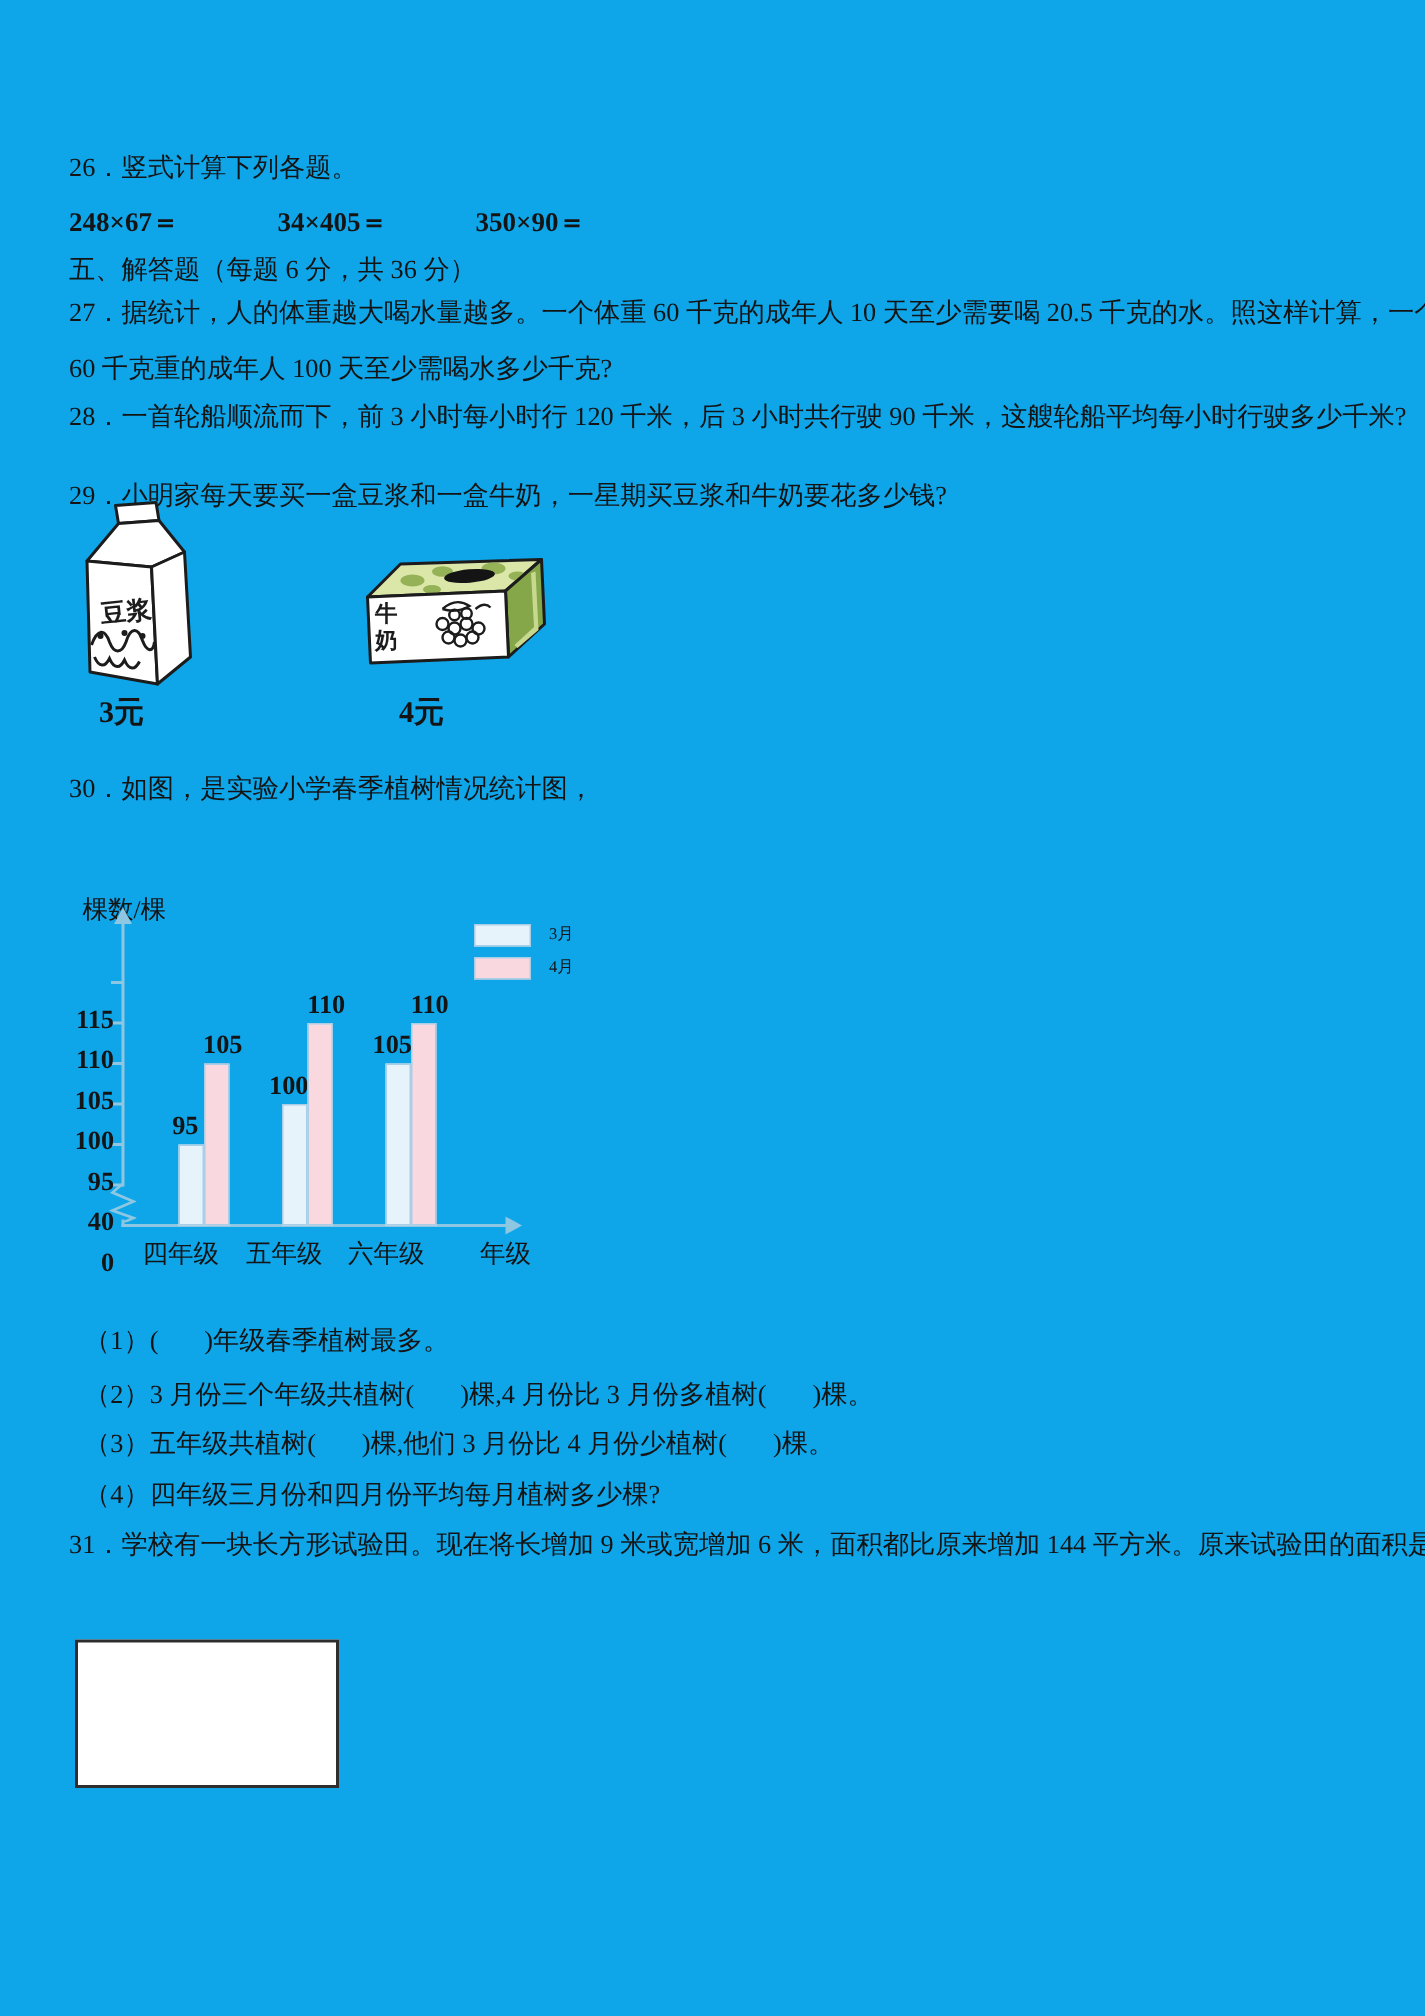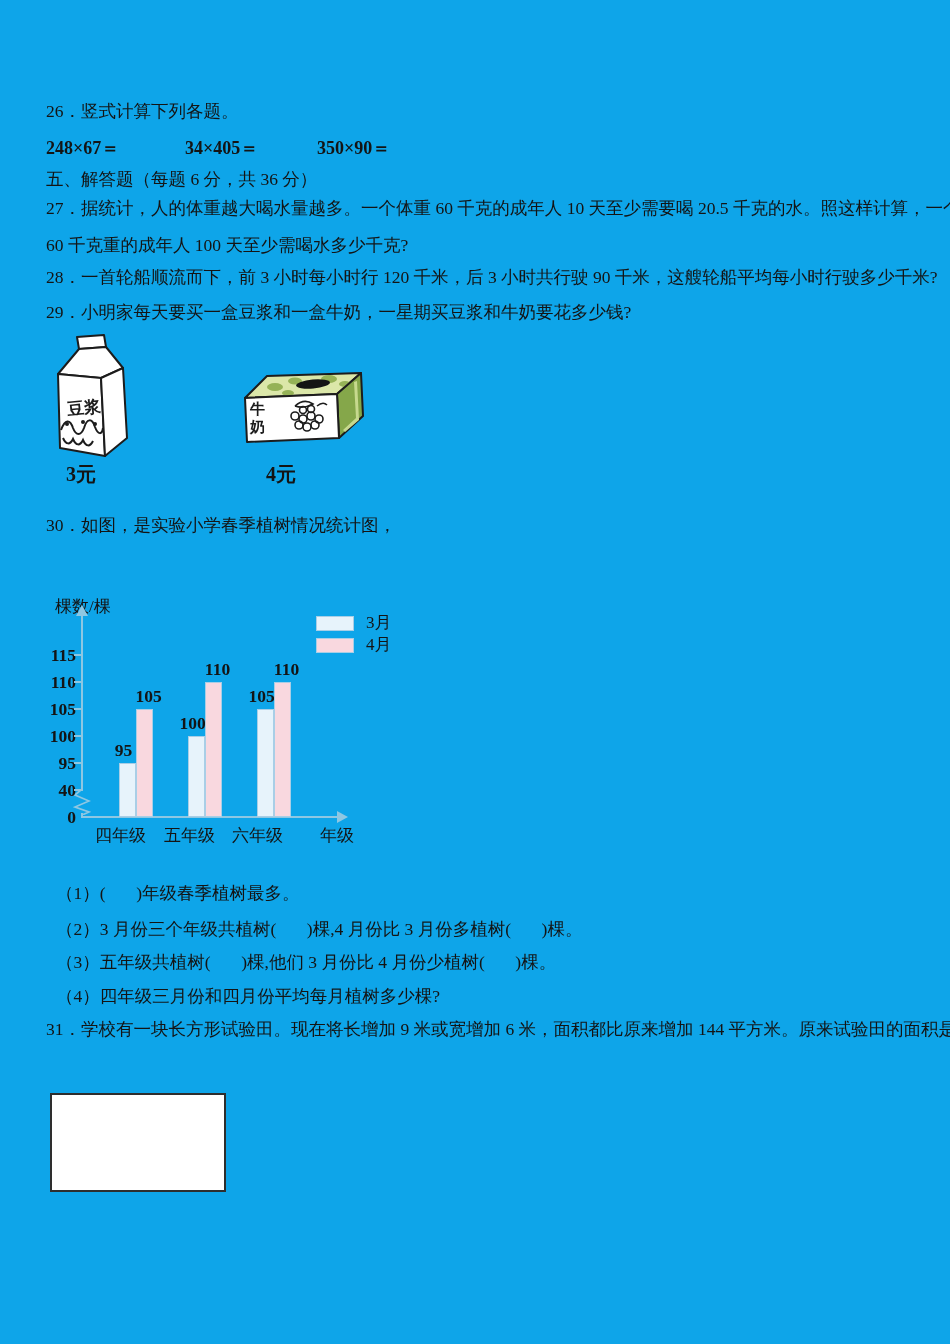--- a/index.html
+++ b/index.html
@@ -20,29 +20,29 @@
   .x-axis{left:81px;top:221px;width:258px;height:2px;}
   .y-arrow{position:absolute;left:76px;top:10px;width:0;height:0;
     border-left:6px solid transparent;border-right:6px solid transparent;
     border-bottom:11px solid #8ec7e2;}
   .x-arrow{position:absolute;left:337px;top:216px;width:0;height:0;
     border-top:6px solid transparent;border-bottom:6px solid transparent;
     border-left:11px solid #8ec7e2;}
   .ylabel{position:absolute;left:55px;top:0px;font-size:17px;}
   .xlabel{position:absolute;left:320px;top:229px;font-size:17px;}
   .ytick-label{position:absolute;left:34px;width:42px;text-align:right;
-    font-size:17.5px;font-weight:600;}
+    font-size:17.5px;font-weight:600;margin-top:24px;}
   .ytick-mark{position:absolute;left:74px;width:8px;height:2px;background:#8ec7e2;}
   .cat-label{position:absolute;top:229px;width:84px;text-align:left;font-size:17px;}
   .bar{position:absolute;width:17px;border:1px solid #a9cee6;}
   .bar-label{position:absolute;width:44px;text-align:center;font-size:17.5px;font-weight:600;}
   .legend{position:absolute;left:316px;top:20px;}
   .legend-row{display:flex;align-items:center;margin-bottom:6px;height:16px;}
   .legend-swatch{display:inline-block;width:38px;height:15px;border:1px solid #a9cee6;}
-  .legend-label{margin-left:12px;font-size:17px;line-height:16px;}
+  .legend-label{margin-left:12px;font-size:11px;line-height:16px;}
   .price-label{position:absolute;font-size:20px;font-weight:700;}
   .figure{position:absolute;}
   .answer-box{position:absolute;left:50px;top:1093px;width:172px;height:95px;
     border:2px solid #2e2e2e;background:#fff;}
 </style>
 </head>
 <body>
 
 <div class="page">
 
@@ -54,21 +54,21 @@
     <span class="eq" style="left:317px;top:136px;">350×90＝</span>
   </div>
 
   <div class="line" style="left:46px;top:169px;">五、解答题（每题 6 分，共 36 分）</div>
 
   <div class="line" style="left:46px;top:198px;">27．据统计，人的体重越大喝水量越多。一个体重 60 千克的成年人 10 天至少需要喝 20.5 千克的水。照这样计算，一个</div>
   <div class="line" style="left:46px;top:235px;">60 千克重的成年人 100 天至少需喝水多少千克?</div>
 
   <div class="line" style="left:46px;top:267px;">28．一首轮船顺流而下，前 3 小时每小时行 120 千米，后 3 小时共行驶 90 千米，这艘轮船平均每小时行驶多少千米?</div>
 
-  <div class="line" style="left:46px;top:302px;">29．小明家每天要买一盒豆浆和一盒牛奶，一星期买豆浆和牛奶要花多少钱?</div>
+  <div class="line" style="left:46px;top:320px;">29．小明家每天要买一盒豆浆和一盒牛奶，一星期买豆浆和牛奶要花多少钱?</div>
 
   <div class="figure" style="left:43px;top:332px;">
     <svg width="96" height="134" viewBox="0 0 96 134">
       <g fill="#ffffff" stroke="#1c1c1c" stroke-width="2" stroke-linejoin="round">
         <polygon points="34,5 61,3 63,15 36,17"></polygon>
         <polygon points="15,42 36,17 63,15 80,36 58,46"></polygon>
         <polygon points="15,42 58,46 62,124 17,116"></polygon>
         <polygon points="58,46 80,36 84,106 62,124"></polygon>
       </g>
       <g fill="none" stroke="#1c1c1c" stroke-width="2">

